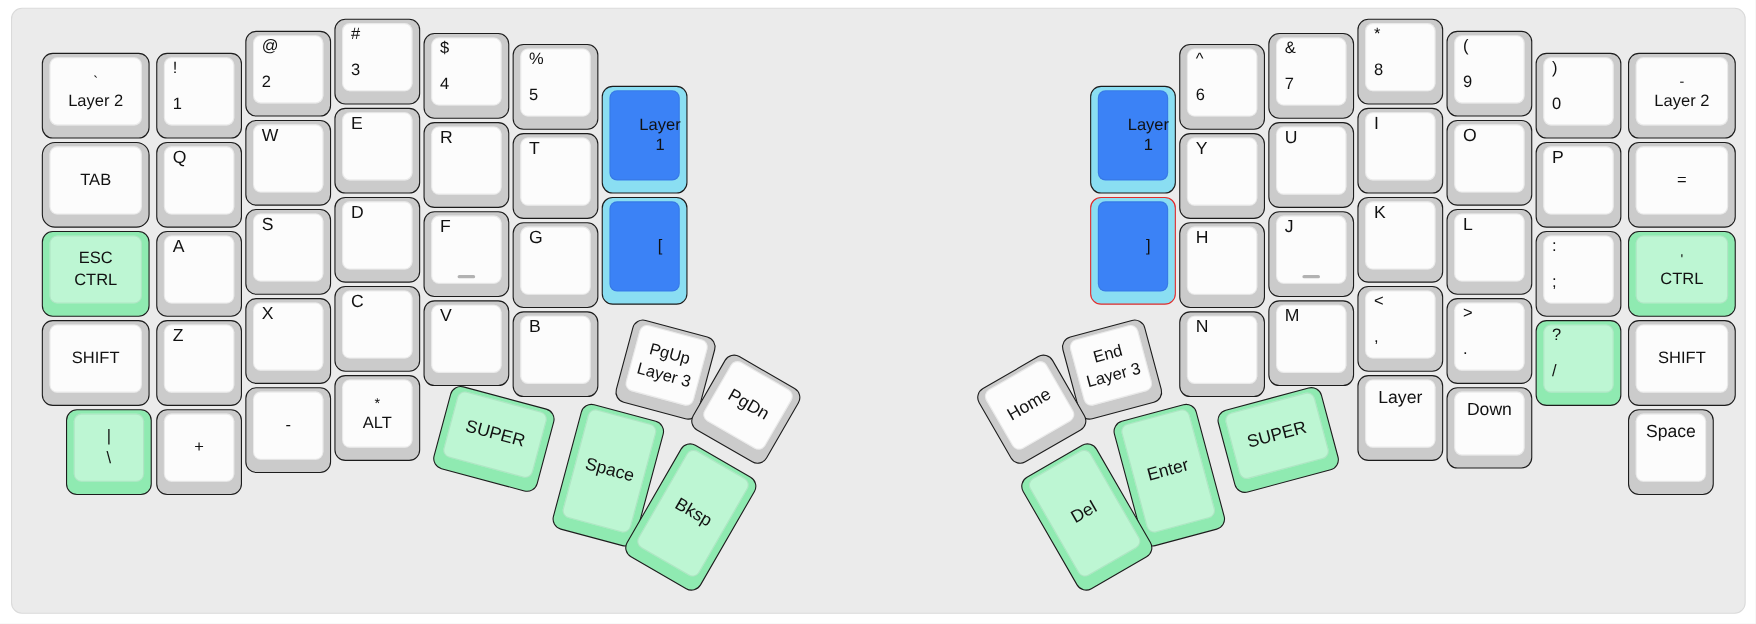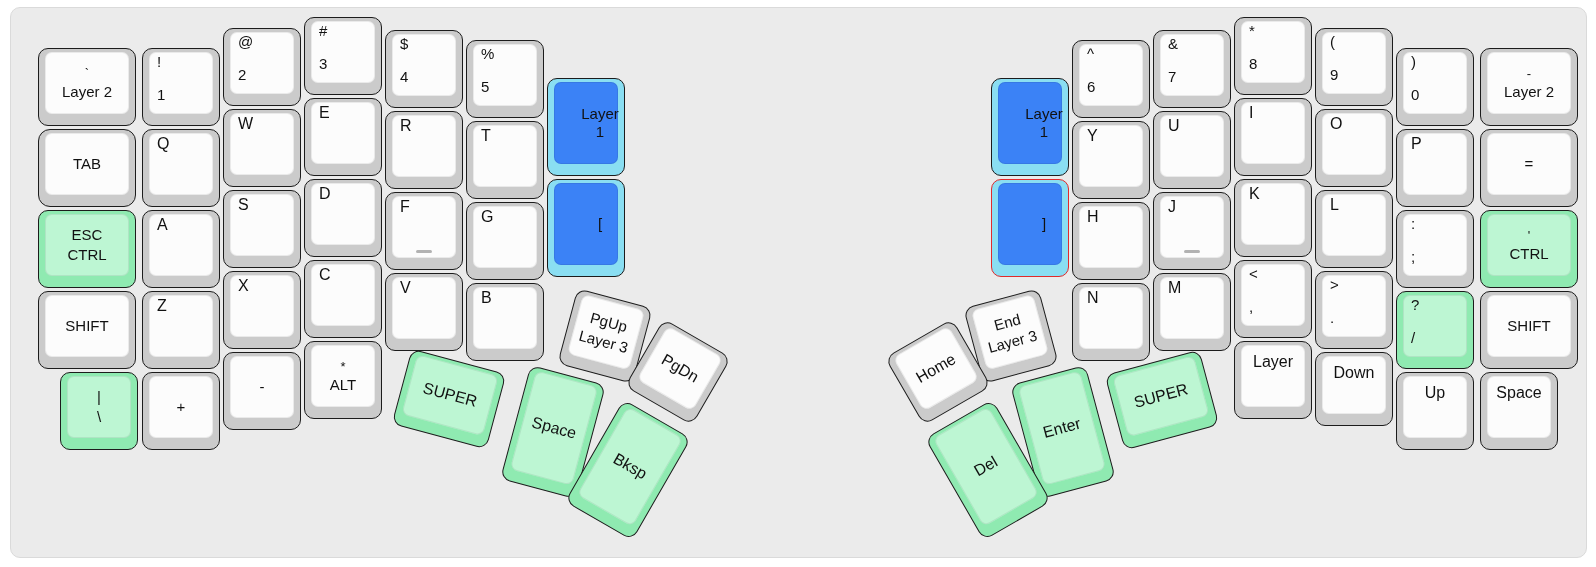--- a/index.html
+++ b/index.html
@@ -357,25 +357,20 @@
         <span class="t t0">:</span>
         <span class="t t1">;</span>
       </div>
     </div>
     <div class="key c-green" style="left: 1396px; top: 291px; width: 78px; height: 78px;">
       <div class="top tl">
         <span class="t t0">?</span>
         <span class="t t1">/</span>
       </div>
     </div>
-    <div class="key c-white" style="left: 1396px; top: 372px; width: 78px; height: 78px;">
-      <div class="top tc">
-        <span class="t t0">Up</span>
-      </div>
-    </div>
     <div class="key c-white" style="left: 1480px; top: 48px; width: 98px; height: 78px;">
       <div class="top center2">
         <span class="t t0 sm">-</span>
         <span class="t t1">Layer 2</span>
       </div>
     </div>
     <div class="key c-white" style="left: 1480px; top: 129px; width: 98px; height: 78px;">
       <div class="top center">
         <span class="t t0">=</span>
       </div>

